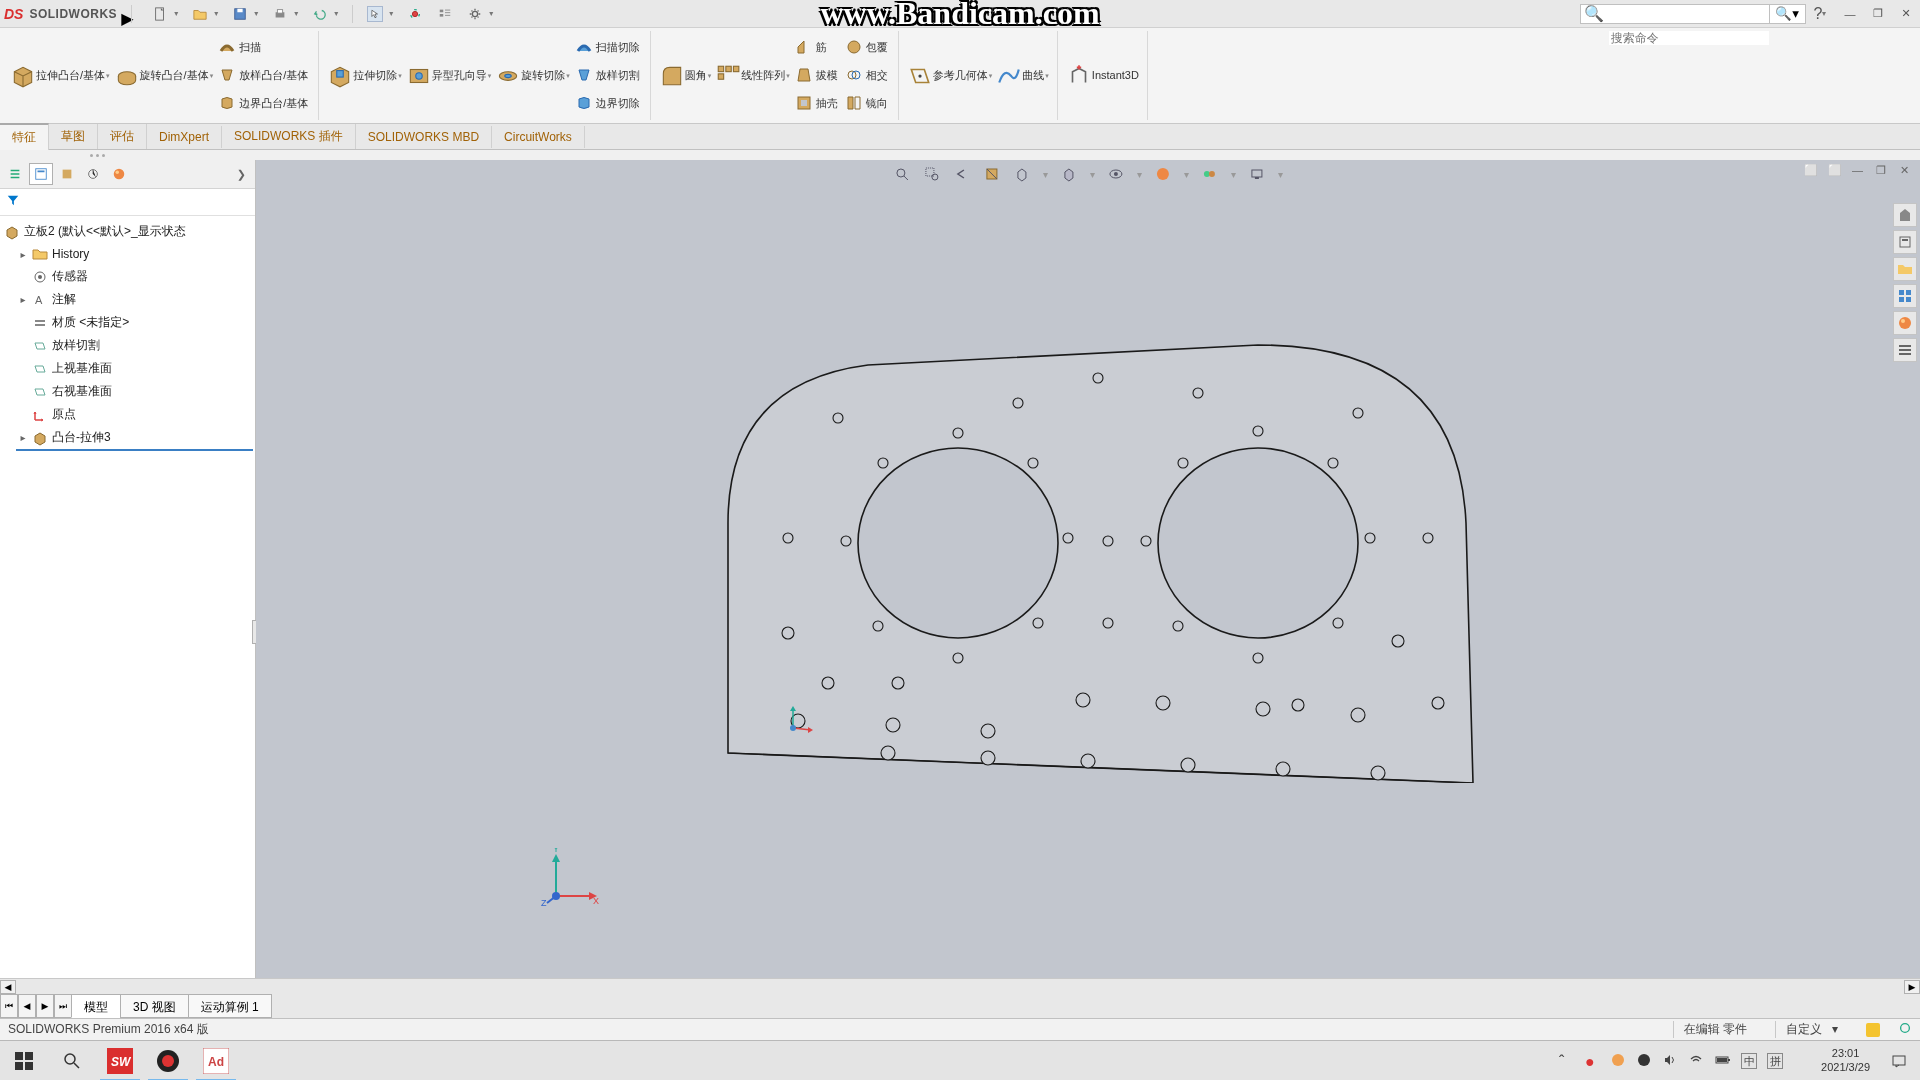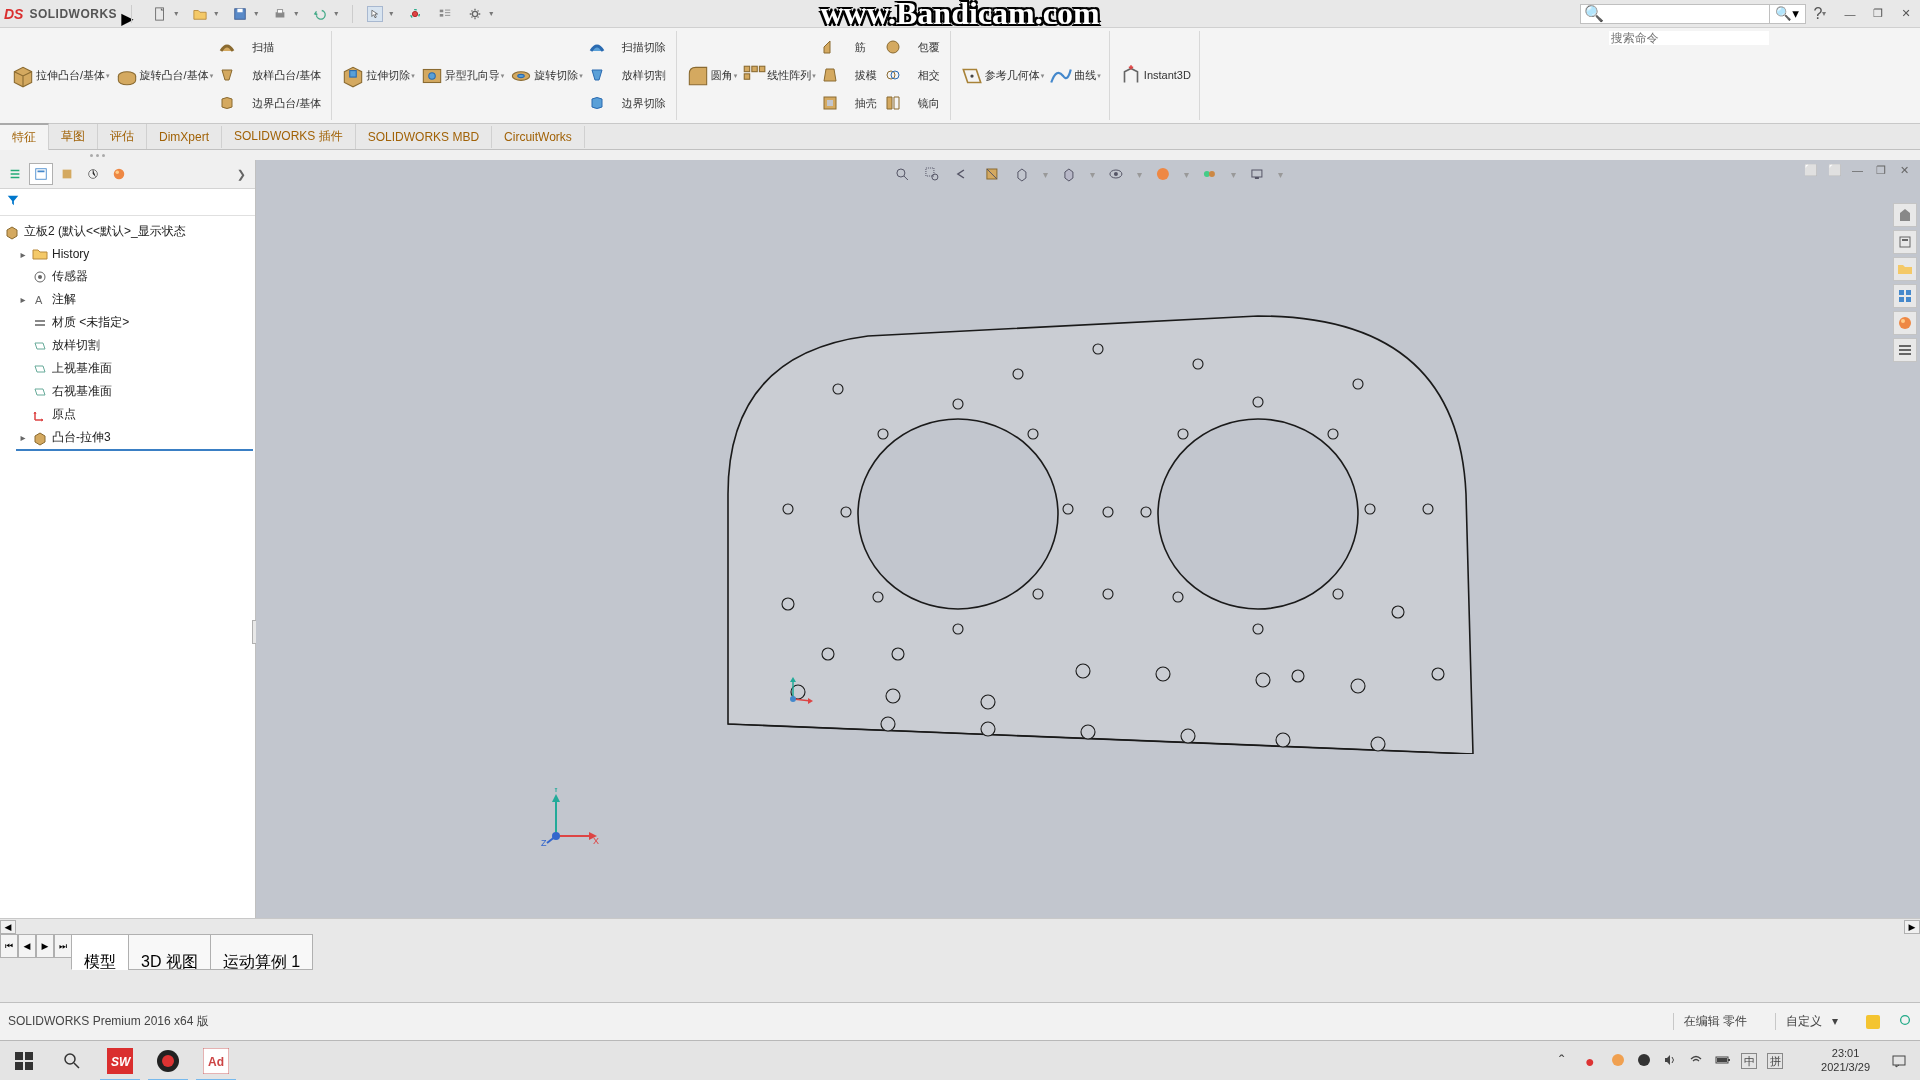--- a/index.html
+++ b/index.html
@@ -29,21 +29,21 @@
 .search-btn { border: none; background: transparent; padding: 0 6px; cursor: pointer; border-left: 1px solid #c0c0c0; height: 18px; }
 .win-controls { display: flex; gap: 8px; margin-left: 10px; }
 .win-btn { width: 20px; height: 16px; display: flex; align-items: center; justify-content: center; cursor: pointer; color: #555; font-size: 11px; }
 
 
 .ribbon { background: #f4f4f4; border-bottom: 1px solid #c8c8c8; display: flex; padding: 3px 2px; height: 96px; }
 .ribbon-group { display: flex; flex-direction: column; border-right: 1px solid #d8d8d8; padding: 2px 6px; }
 .ribbon-big-btn { display: flex; flex-direction: row; align-items: center; padding: 2px 2px; cursor: pointer; }
 .ribbon-big-btn .icon { width: 26px; height: 26px; display: flex; align-items: center; justify-content: center; }
 .ribbon-big-btn .lbl { font-size: 11px; color: #333; text-align: center; line-height: 1.2; margin-top: 1px; }
-.ribbon-row { display: flex; align-items: center; gap: 17px; height: 28px; padding: 0 4px; cursor: pointer; }
+.ribbon-row { display: flex; align-items: center; gap: 4px; height: 28px; padding: 0 4px; cursor: pointer; }
 .ribbon-row .icon { width: 16px; height: 16px; }
 .ribbon-row .lbl { font-size: 11px; color: #333; white-space: nowrap; }
 .ribbon-stack { display: flex; flex-direction: column; }
 
 
 .cmd-tabs { display: flex; background: #e8e8e8; border-bottom: 1px solid #c0c0c0; align-items: center; height: 26px; }
 .cmd-tab { padding: 4px 12px; font-size: 12px; color: #a16207; cursor: pointer; border-right: 1px solid #d0d0d0; }
 .cmd-tab.active { background: #f4f4f4; border-top: 2px solid #aaa; }
 
 .dots-row { height: 10px; background: #f0f0f0; display: flex; align-items: center; padding-left: 90px; gap: 3px; }
@@ -91,25 +91,25 @@
 .triad { position: absolute; left: 285px; bottom: 70px; }
 
 
 .bottom-area { background: #e8e8e8; }
 .scroll-row { height: 16px; background: #e8e8e8; display: flex; align-items: center; border-top: 1px solid #c8c8c8; }
 .scroll-arrow { width: 16px; height: 14px; border: 1px solid #b0b0b0; background: #f0f0f0; font-size: 9px; display: flex; align-items: center; justify-content: center; cursor: pointer; }
 
 .bottom-tabs { display: flex; background: #e8e8e8; height: 24px; align-items: stretch; }
 .nav-btns { display: flex; }
 .nav-btn { width: 18px; border: 1px solid #b0b0b0; background: #f4f4f4; font-size: 9px; display: flex; align-items: center; justify-content: center; cursor: pointer; }
-.doc-tab { padding: 17px 12px; font-size: 16px; border: 1px solid #b0b0b0; background: #f8f8f8; cursor: pointer; margin-left: -1px; }
+.doc-tab { padding: 4px 12px; font-size: 12px; border: 1px solid #b0b0b0; background: #f8f8f8; cursor: pointer; margin-left: -1px; }
 .doc-tab.active { background: #fff; border-bottom: 1px solid #fff; }
 
 
-.status-bar { height: 38px; background: #f2f2f2; border-top: 1px solid #c0c0c0; display: flex; align-items: center; padding: 0 8px; font-size: 12px; color: #444; margin-top: 44px; }
+.status-bar { height: 22px; background: #f2f2f2; border-top: 1px solid #c0c0c0; display: flex; align-items: center; padding: 0 8px; font-size: 12px; color: #444; }
 .status-right { margin-left: auto; display: flex; gap: 18px; align-items: center; }
 .status-seg { padding: 0 10px; border-left: 1px solid #c8c8c8; }
 .status-warn { width: 14px; height: 14px; background: #f4c430; border-radius: 2px; }
 
 
 .taskbar { position: absolute; bottom: 0; left: 0; right: 0; height: 40px; background: #e4e4e4; display: flex; align-items: center; border-top: 1px solid #b8b8b8; }
 .tb-start { width: 48px; height: 40px; display: flex; align-items: center; justify-content: center; cursor: pointer; }
 .tb-search { width: 48px; height: 40px; display: flex; align-items: center; justify-content: center; cursor: pointer; }
 .tb-app { width: 48px; height: 40px; display: flex; align-items: center; justify-content: center; cursor: pointer; position: relative; }
 .tb-app.active::after { content: ''; position: absolute; bottom: 0; left: 4px; right: 4px; height: 2px; background: #76b9ed; }

